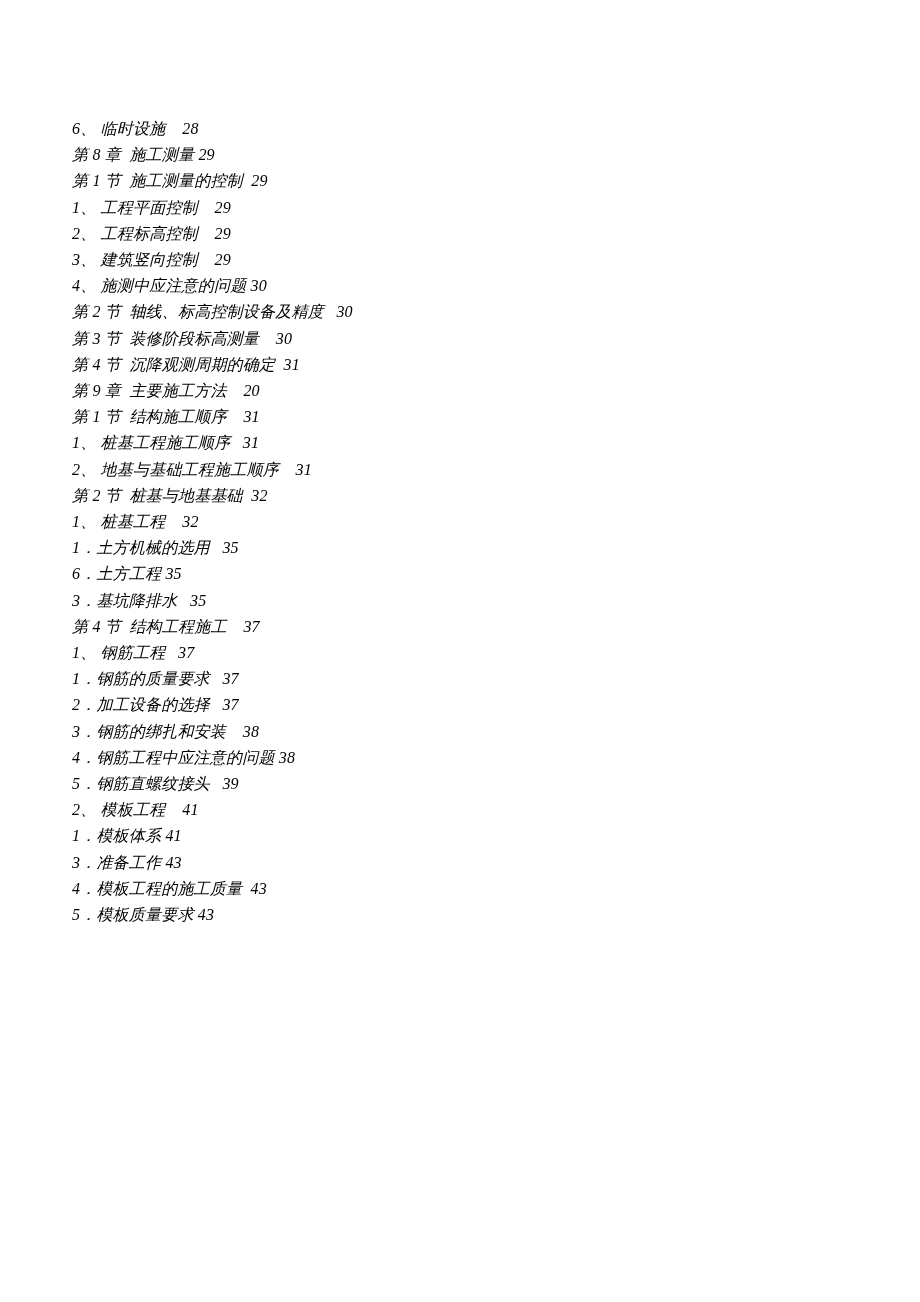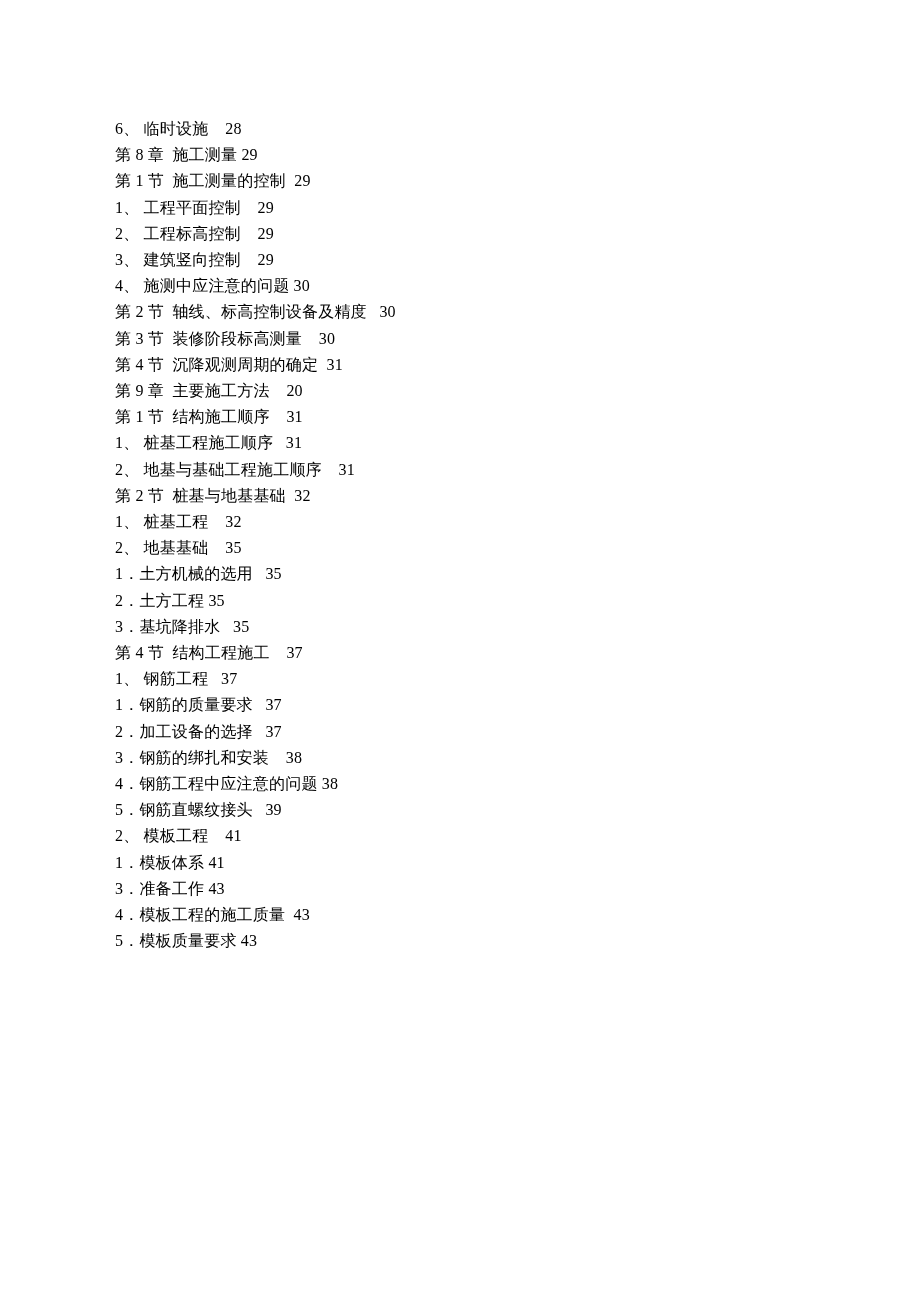--- a/index.html
+++ b/index.html
@@ -7,22 +7,23 @@
     padding: 0;
     background: #ffffff;
     font-family: "SimSun", "宋体", serif;
     font-size: 16px;
     color: #000000;
     width: 920px;
     height: 1302px;
   }
   .page {
     padding-top: 116px;
-    padding-left: 115px;
+    padding-left: 72px;
     padding-right: 90px;
+    font-style: italic;
   }
   .toc-line {
     line-height: 26.2px;
     white-space: pre;
     letter-spacing: 0.2px;
   }
 </style>
 </head>
 <body>
 
@@ -37,23 +38,22 @@
       <div class="toc-line">4、 施测中应注意的问题 30</div>
       <div class="toc-line">第 2 节  轴线、标高控制设备及精度   30</div>
       <div class="toc-line">第 3 节  装修阶段标高测量    30</div>
       <div class="toc-line">第 4 节  沉降观测周期的确定  31</div>
       <div class="toc-line">第 9 章  主要施工方法    20</div>
       <div class="toc-line">第 1 节  结构施工顺序    31</div>
       <div class="toc-line">1、 桩基工程施工顺序   31</div>
       <div class="toc-line">2、 地基与基础工程施工顺序    31</div>
       <div class="toc-line">第 2 节  桩基与地基基础  32</div>
       <div class="toc-line">1、 桩基工程    32</div>
-      <div class="toc-line">2、 地基基础    35</div>
       <div class="toc-line">1．土方机械的选用   35</div>
-      <div class="toc-line">2．土方工程 35</div>
+      <div class="toc-line">6．土方工程 35</div>
       <div class="toc-line">3．基坑降排水   35</div>
       <div class="toc-line">第 4 节  结构工程施工    37</div>
       <div class="toc-line">1、 钢筋工程   37</div>
       <div class="toc-line">1．钢筋的质量要求   37</div>
       <div class="toc-line">2．加工设备的选择   37</div>
       <div class="toc-line">3．钢筋的绑扎和安装    38</div>
       <div class="toc-line">4．钢筋工程中应注意的问题 38</div>
       <div class="toc-line">5．钢筋直螺纹接头   39</div>
       <div class="toc-line">2、 模板工程    41</div>
       <div class="toc-line">1．模板体系 41</div>

